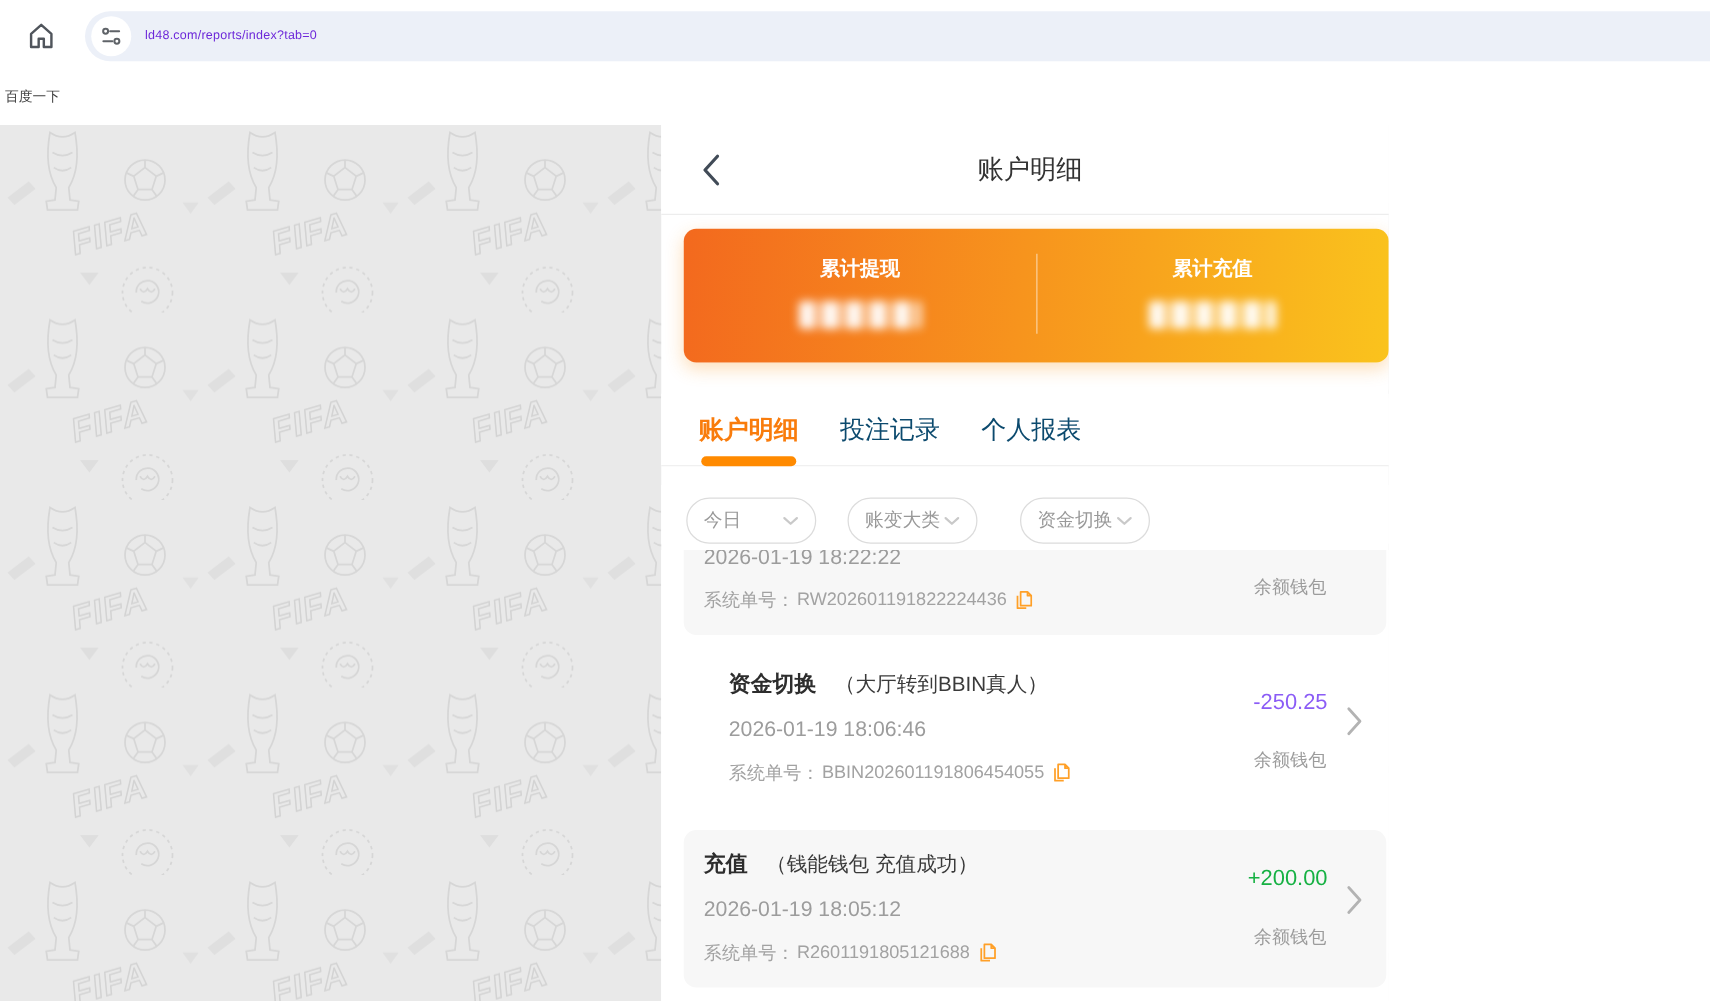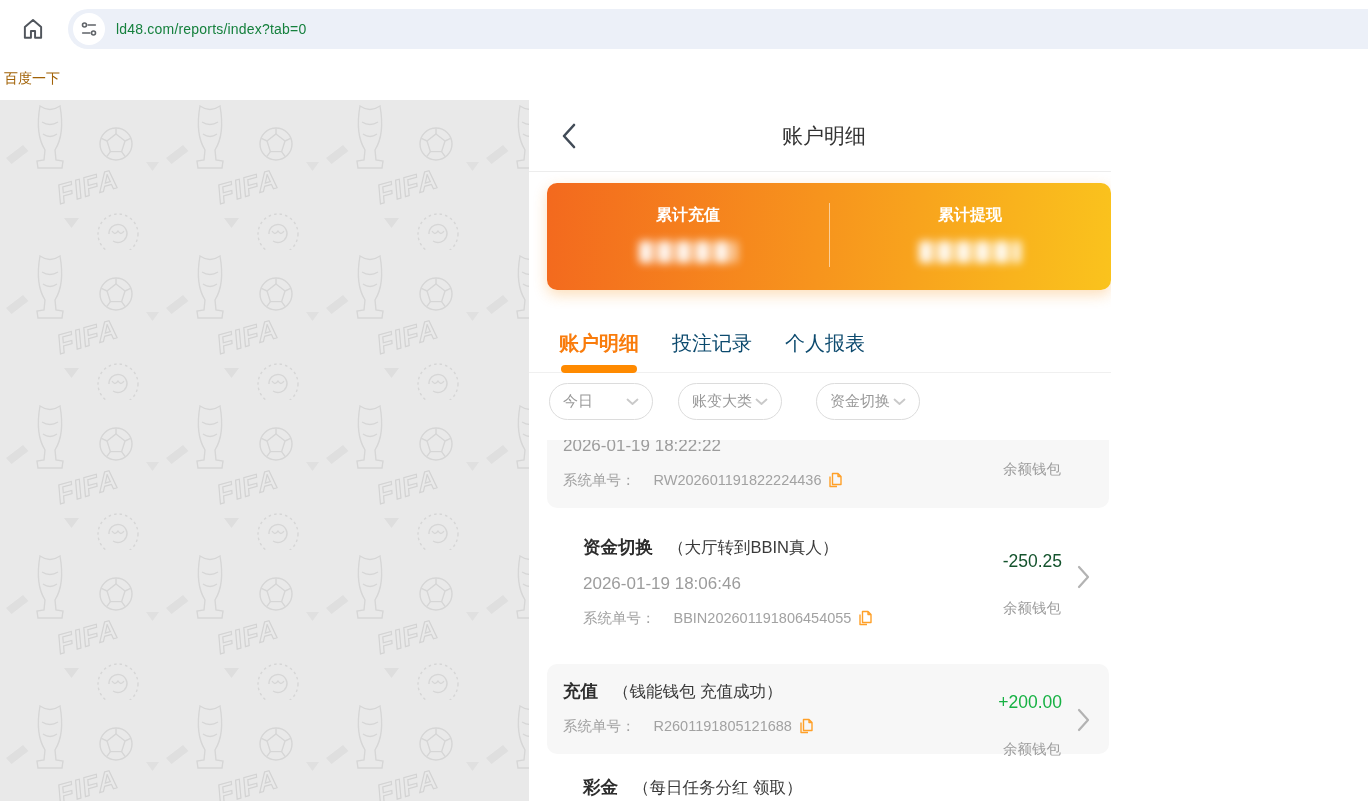--- a/index.html
+++ b/index.html
@@ -17,24 +17,24 @@
     position:absolute; left:68px; top:9px; right:0; height:40px;
     background:#ecf0f8; border-radius:20px 0 0 20px;
   }
   .site-info {
     position:absolute; left:5px; top:4px; width:32px; height:32px;
     background:#fff; border-radius:50%;
     display:flex; align-items:center; justify-content:center;
   }
   .url-text {
     position:absolute; left:48px; top:0; height:40px; line-height:40px;
-    font-size:14px; color:#15803d; letter-spacing:.2px; white-space:nowrap;
+    font-size:10px; color:#6d28d9; letter-spacing:.2px; white-space:nowrap;
   }
   .bookmarks { position:absolute; top:58px; left:0; width:1368px; height:42px; background:#fff; z-index:10; }
-  .bookmark-item { position:absolute; left:4px; top:12px; font-size:14px; color:#a16207; cursor:pointer; }
+  .bookmark-item { position:absolute; left:4px; top:12px; font-size:11px; color:#404040; cursor:pointer; }
 
   
   .page { position:absolute; top:100px; left:0; width:1111px; height:701px; background:#e9e9e9; overflow:hidden; }
   .page svg.bgpat { position:absolute; top:0; left:0; }
 
   
   .app { position:absolute; top:0; left:529px; width:598px; height:701px; background:#fff; z-index:2; }
 
   .app-header { position:absolute; top:0; left:0; width:598px; height:72px; background:#fff; border-bottom:1px solid #ededed; z-index:3; }
   .back-btn { position:absolute; left:32px; top:23px; width:16px; height:26px; cursor:pointer; }
@@ -68,21 +68,21 @@
     border-bottom:1px solid #f0f0f0; display:flex; align-items:center; padding-left:30px; z-index:3;
   }
   .tab { font-size:20px; color:#0c4a6e; margin-right:33px; cursor:pointer; position:relative; }
   .tab.active { color:#f97c0c; font-weight:bold; }
   .tab-underline {
     position:absolute; left:2px; bottom:-16px; width:76px; height:8px; border-radius:4px; background:#ff8a00;
   }
 
   
   .filters {
-    position:absolute; top:273px; left:0; width:590px; height:47px; background:#fff;
+    position:absolute; top:288px; left:0; width:590px; height:47px; background:#fff;
     display:flex; padding:10px 0 0 20px; z-index:3;
   }
   .pill {
     width:104px; height:37px; border:1px solid #dcdcdc; border-radius:19px; background:#fff;
     display:flex; align-items:center; justify-content:space-between; padding:0 13px;
     font-size:15px; color:#999; cursor:pointer;
   }
   .pill:nth-child(1) { margin-right:25px; }
   .pill:nth-child(2) { margin-right:34px; }
 
@@ -94,25 +94,25 @@
   .titem.clip-top { margin-top:-20px; padding-top:14px; }
   .titem.mt { margin-top:18px; }
   .titem.clip-bottom { padding-top:20px; }
 
   .trow-title { height:26px; line-height:26px; font-size:17.5px; white-space:nowrap; }
   .ttitle { font-weight:bold; color:#2d2d2d; }
   .tnote { margin-left:10px; font-size:16.5px; color:#3a3a3a; }
   .trow-date { margin-top:12px; height:24px; line-height:24px; font-size:17px; color:#9c9c9c; }
   .titem.clip-top .trow-date { margin-top:0; }
   .trow-order { margin-top:12px; height:20px; font-size:14.5px; color:#a2a2a2; display:flex; align-items:center; }
-  .order-no { margin-left:18px; }
+  .order-no { margin-left:2px; }
   .copy-ic { margin-left:7px; display:inline-flex; cursor:pointer; }
 
   .amount { position:absolute; font-size:17.5px; white-space:nowrap; }
-  .amount.neg { color:#14532d; }
+  .amount.neg { color:#8b5cf6; }
   .amount.pos { color:#16b143; }
   .wallet { position:absolute; font-size:14.5px; color:#9c9c9c; white-space:nowrap; }
   .chev { position:absolute; cursor:pointer; }
 
   .titem.white .amount { top:43px; right:65px; }
   .titem.white .chev   { top:57px; right:37px; }
   .titem.white .wallet { top:91px; right:66px; }
   .titem.gray .amount  { top:28px; right:47px; }
   .titem.gray .chev    { top:44px; right:19px; }
   .titem.gray .wallet  { top:76px; right:48px; }
@@ -180,25 +180,25 @@
       <div class="app-title">账户明细</div>
       <div class="back-btn">
         <svg width="16" height="26" viewBox="0 0 16 26">
           <polyline points="13,2 3,13 13,24" fill="none" stroke="#414b57" stroke-width="2.6" stroke-linecap="round" stroke-linejoin="round"></polyline>
         </svg>
       </div>
     </div>
 
     <div class="summary">
       <div class="sum-col">
+        <div class="sum-label">累计提现</div>
+        <div class="sum-blob"></div>
+      </div>
+      <div class="sum-col">
         <div class="sum-label">累计充值</div>
-        <div class="sum-blob"></div>
-      </div>
-      <div class="sum-col">
-        <div class="sum-label">累计提现</div>
         <div class="sum-blob"></div>
       </div>
     </div>
 
     <div class="tabs">
       <div class="tab active">
         <span>账户明细</span>
         <div class="tab-underline"></div>
       </div>
       <div class="tab">
@@ -270,20 +270,21 @@
           </svg>
         </div>
         <div class="wallet">余额钱包</div>
       </div>
 
       <div class="titem gray mt">
         <div class="trow-title">
           <span class="ttitle">充值</span>
           <span class="tnote">（钱能钱包 充值成功）</span>
         </div>
+        <div class="trow-date">2026-01-19 18:05:12</div>
         <div class="trow-order">
           <span>系统单号：</span>
           <span class="order-no">R2601191805121688</span>
           <span class="copy-ic">
             <svg width="14" height="16" viewBox="0 0 14 16">
               <path d="M4.5 1.5 h5.5 l3 3 v8 h-8.5 Z M10 1.5 v3 h3" fill="none" stroke="#ffa028" stroke-width="1.4" stroke-linejoin="round"></path>
               <path d="M2 4.5 v10 h7" fill="none" stroke="#ffa028" stroke-width="1.4" stroke-linejoin="round"></path>
             </svg>
           </span>
         </div>

